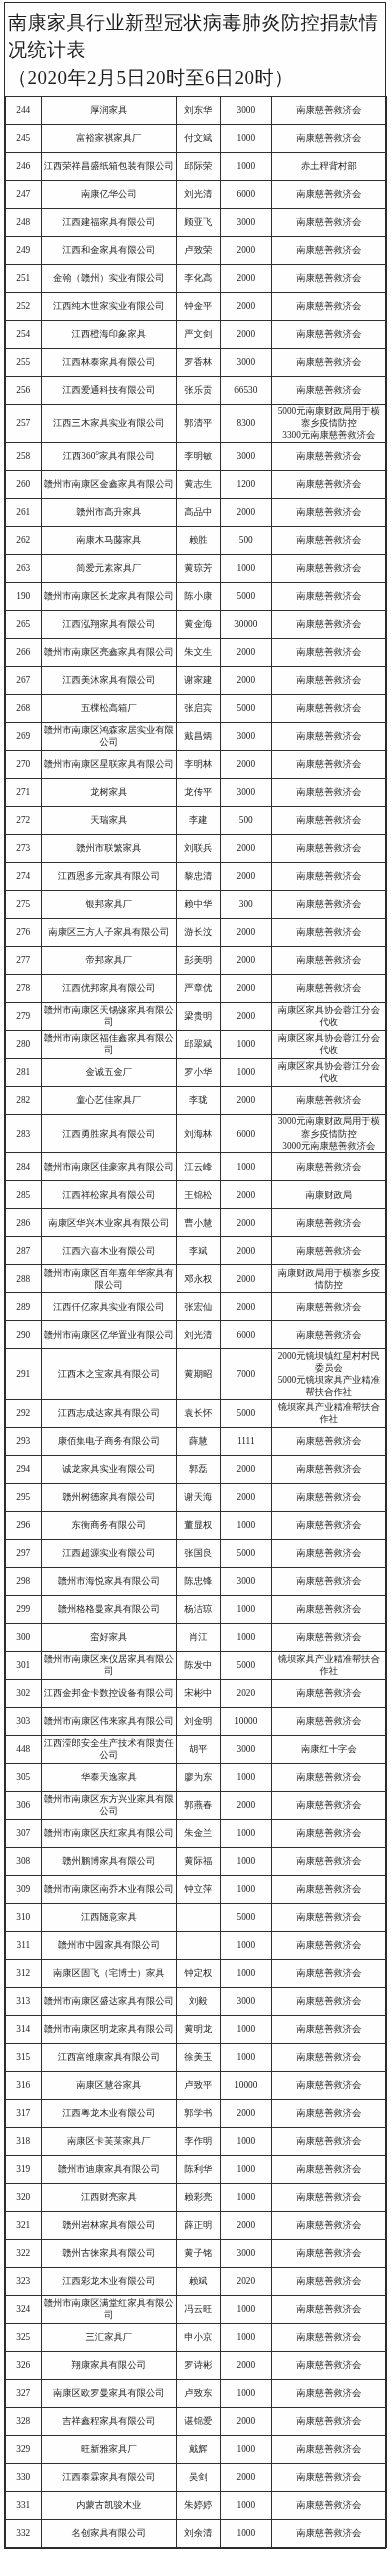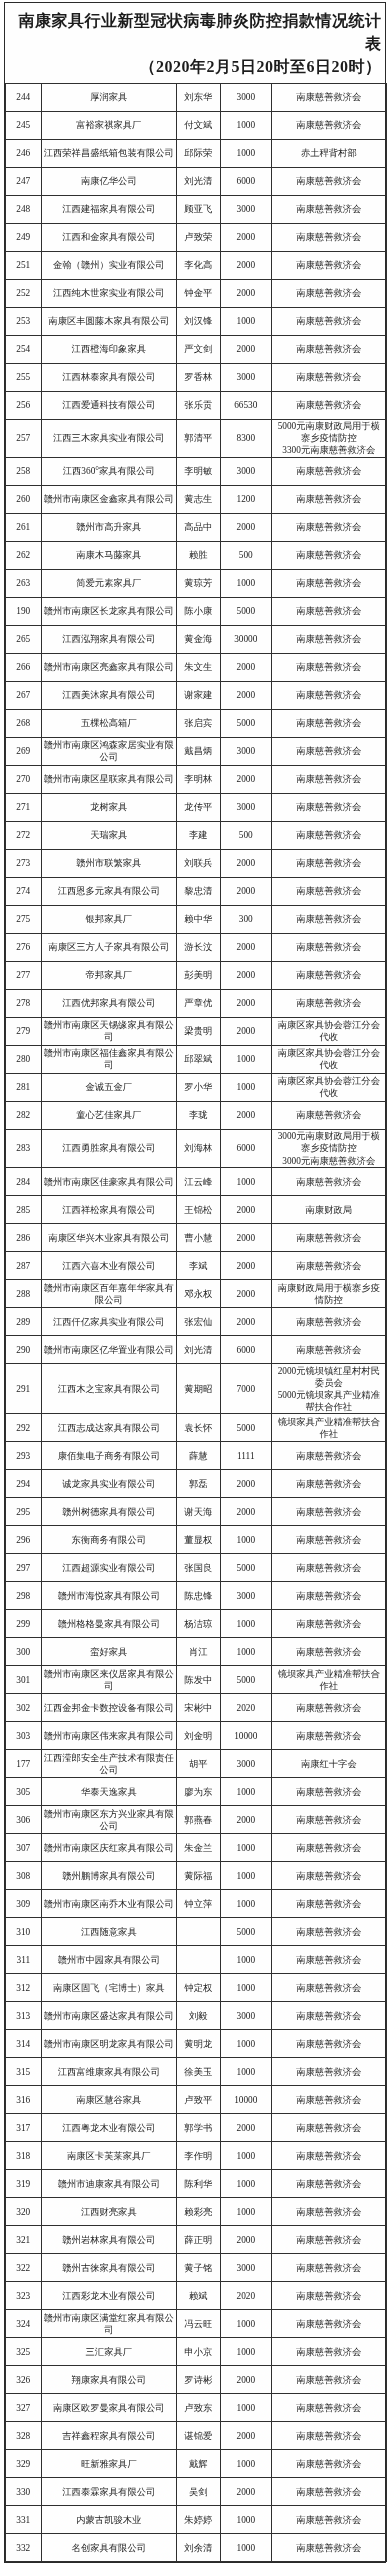--- a/index.html
+++ b/index.html
@@ -12,23 +12,23 @@
   }
   .sheet {
     width: 382px;
     margin: 2.2px 5px 3.3px 3.8px;
     border: 1.1px solid #2a2a2a;
     box-sizing: border-box;
     background: #fefefe;
   }
   .title-block {
     padding: 5.5px 3.3px 4.4px 3.3px;
-    text-align: right;
-    font-weight: bold;
-    font-size: 16px;
+    text-align: left;
+    font-weight: normal;
+    font-size: 19px;
     line-height: 1.45;
     letter-spacing: 0.5px;
   }
   .title-line { display: block; }
   table.donation-table {
     width: 100%;
     border-collapse: collapse;
     table-layout: fixed;
   }
   table.donation-table td {
@@ -116,27 +116,20 @@
           <td class="dest-cell">南康慈善救济会</td>
         </tr>
         <tr>
           <td>252</td>
           <td>江西纯木世家实业有限公司</td>
           <td>钟金平</td>
           <td>2000</td>
           <td class="dest-cell">南康慈善救济会</td>
         </tr>
         <tr>
-          <td>253</td>
-          <td>南康区丰圆藤木家具有限公司</td>
-          <td>刘汉锋</td>
-          <td>1000</td>
-          <td class="dest-cell">南康慈善救济会</td>
-        </tr>
-        <tr>
           <td>254</td>
           <td>江西橙海印象家具</td>
           <td>严文剑</td>
           <td>2000</td>
           <td class="dest-cell">南康慈善救济会</td>
         </tr>
         <tr>
           <td>255</td>
           <td>江西林泰家具有限公司</td>
           <td>罗香林</td>
@@ -469,21 +462,21 @@
           <td class="dest-cell">南康慈善救济会</td>
         </tr>
         <tr>
           <td>303</td>
           <td>赣州市南康区伟来家具有限公司</td>
           <td>刘金明</td>
           <td>10000</td>
           <td class="dest-cell">南康慈善救济会</td>
         </tr>
         <tr>
-          <td>177</td>
+          <td>448</td>
           <td>江西滢郎安全生产技术有限责任公司</td>
           <td>胡平</td>
           <td>3000</td>
           <td class="dest-cell">南康红十字会</td>
         </tr>
         <tr>
           <td>305</td>
           <td>华泰天逸家具</td>
           <td>廖为东</td>
           <td>1000</td>

